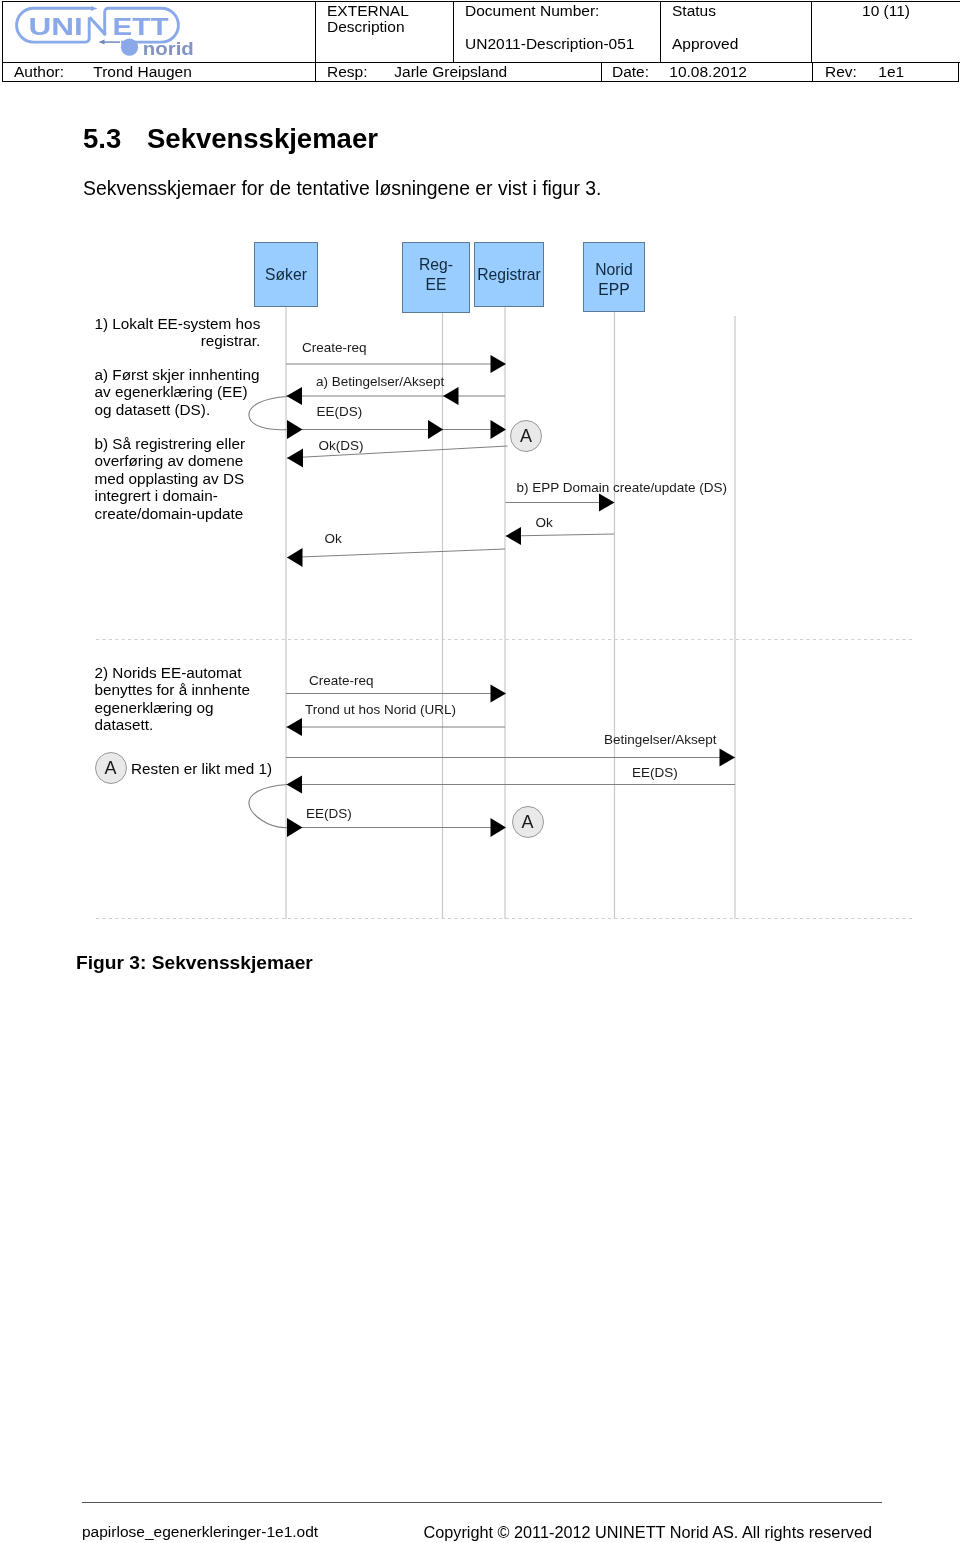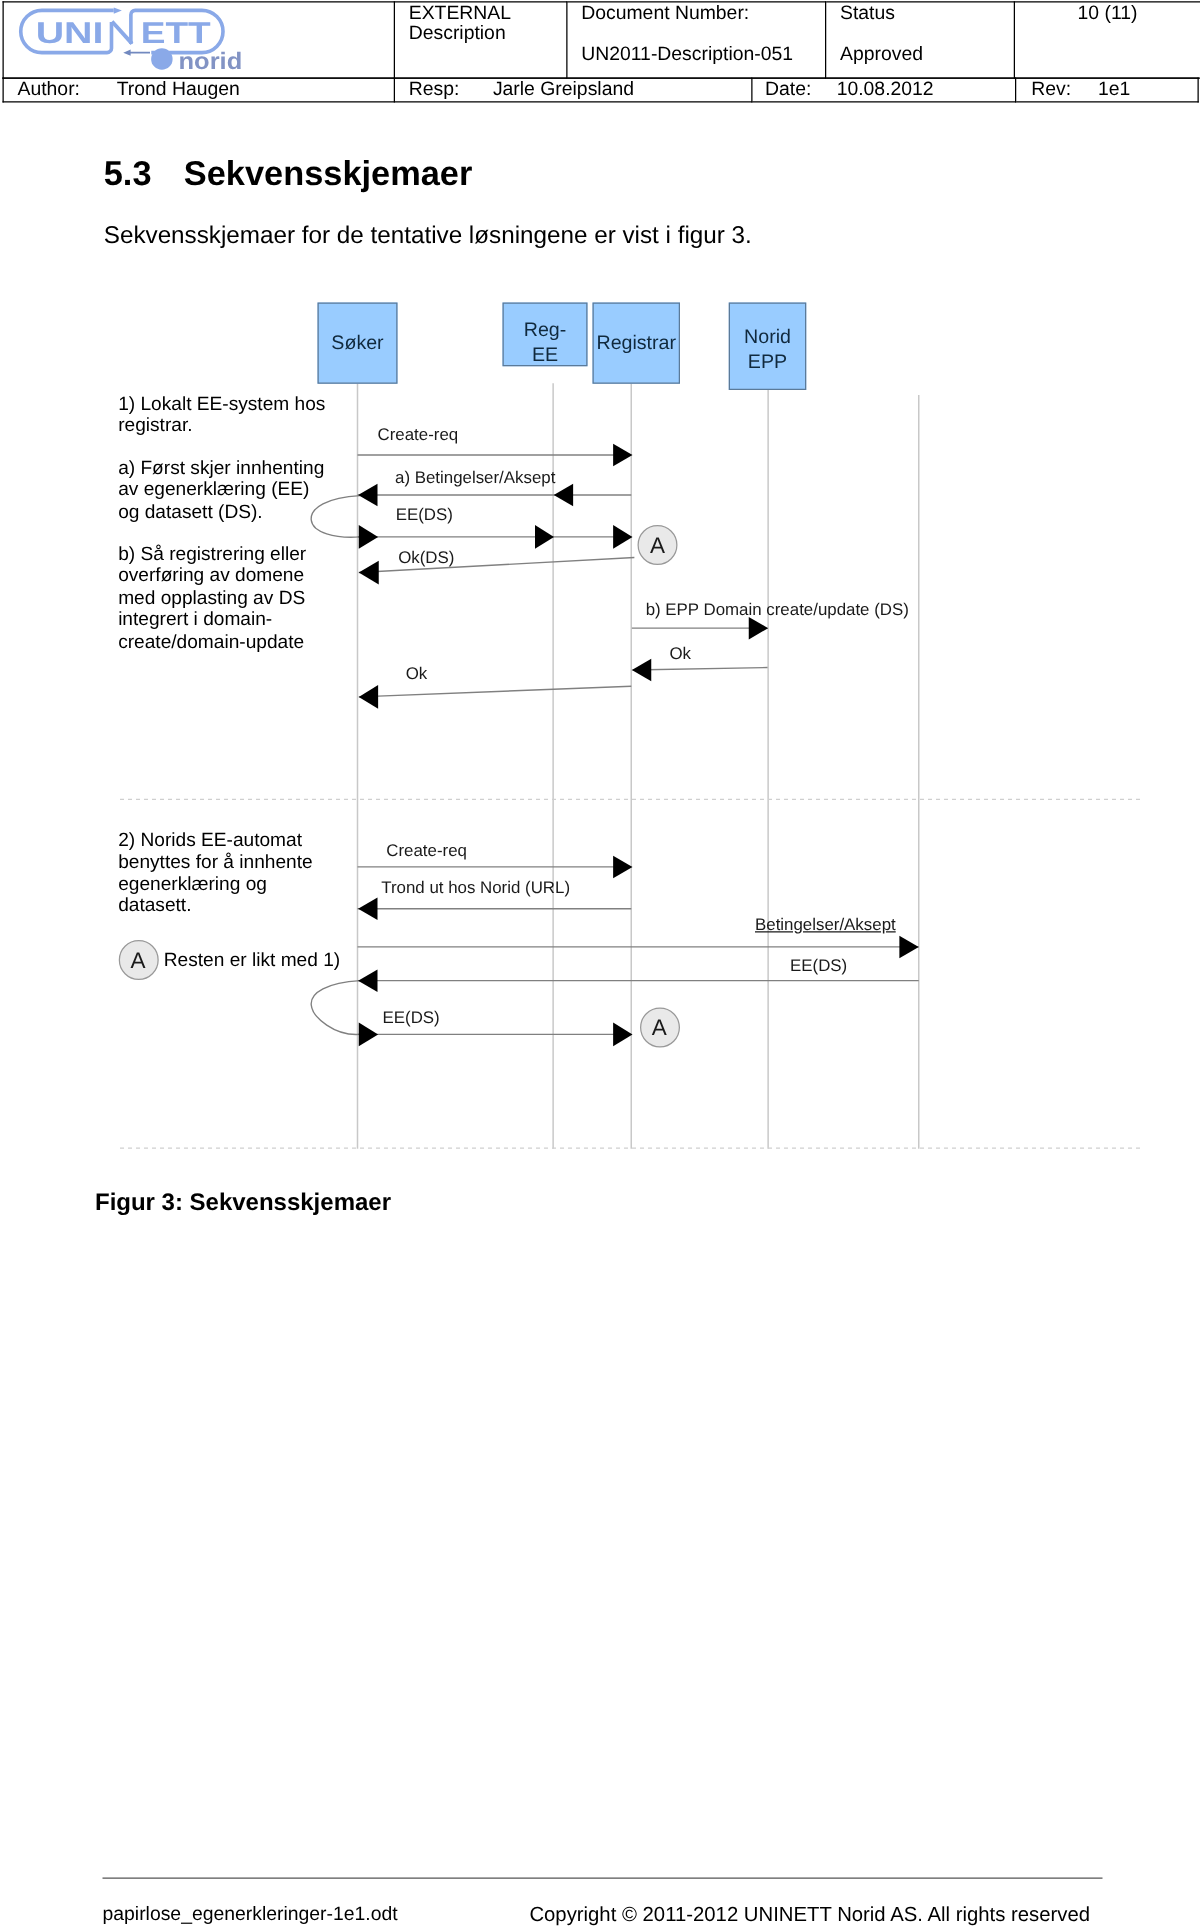--- a/index.html
+++ b/index.html
@@ -184,33 +184,33 @@
         <path d="M719.5 748.5 L735 757.5 L719.5 766.5 Z"></path>
         <path d="M302 775.5 L286.5 784.5 L302 793.5 Z"></path>
         <path d="M287 818 L302.5 827.5 L287 837 Z"></path>
         <path d="M490.5 818 L506 827.5 L490.5 837 Z"></path>
       </g>
     </svg>
 
     <div class="llbox" style="left:254px;top:242px;width:64px;height:64.5px;padding-top:22px;">
         <span>Søker</span>
       </div>
-    <div class="llbox" style="left:402px;top:242px;width:68px;height:51px;padding-top:12px;">
+    <div class="llbox" style="left:402px;top:242px;width:68px;height:71px;padding-top:12px;">
         <span>Reg-</span>
         <span>EE</span>
       </div>
     <div class="llbox" style="left:474px;top:242px;width:70px;height:64.5px;padding-top:22px;">
         <span>Registrar</span>
       </div>
     <div class="llbox" style="left:583px;top:242px;width:62px;height:69.5px;padding-top:17px;">
         <span>Norid</span>
         <span>EPP</span>
       </div>
 
-    <div class="note" style="left:94.5px;top:315px;">
+    <div class="note" style="left:94.5px;top:315px;text-align:right;">
       <div>1) Lokalt EE-system hos</div>
       <div>registrar.</div>
     </div>
     <div class="note" style="left:94.5px;top:366px;">
       <div>a) Først skjer innhenting</div>
       <div>av egenerklæring (EE)</div>
       <div>og datasett (DS).</div>
     </div>
     <div class="note" style="left:94.5px;top:435px;">
       <div>b) Så registrering eller</div>
@@ -229,21 +229,21 @@
 
     <div class="msg" style="left:302px;top:341px;">Create-req</div>
     <div class="msg" style="left:316px;top:375px;">a) Betingelser/Aksept</div>
     <div class="msg" style="left:316.5px;top:405px;">EE(DS)</div>
     <div class="msg" style="left:318.5px;top:438.5px;">Ok(DS)</div>
     <div class="msg" style="left:516.5px;top:481px;">b) EPP Domain  create/update (DS)</div>
     <div class="msg" style="left:535.5px;top:515.5px;">Ok</div>
     <div class="msg" style="left:324.5px;top:532px;">Ok</div>
     <div class="msg" style="left:309px;top:674px;">Create-req</div>
     <div class="msg" style="left:305px;top:703px;">Trond ut hos Norid (URL)</div>
-    <div class="msg" style="left:604px;top:733px;text-decoration:underline;">Betingelser/Aksept</div>
+    <div class="msg" style="left:604px;top:733px;">Betingelser/Aksept</div>
     <div class="msg" style="left:632px;top:766px;">EE(DS)</div>
     <div class="msg" style="left:306px;top:807px;">EE(DS)</div>
 
     <div class="amark" style="left:510px;top:419.5px;">A</div>
     <div class="amark" style="left:94.5px;top:752px;">A</div>
     <div class="amark" style="left:511.5px;top:805.5px;">A</div>
   </div>
 
   <div class="figcap">Figur 3: Sekvensskjemaer</div>
 

